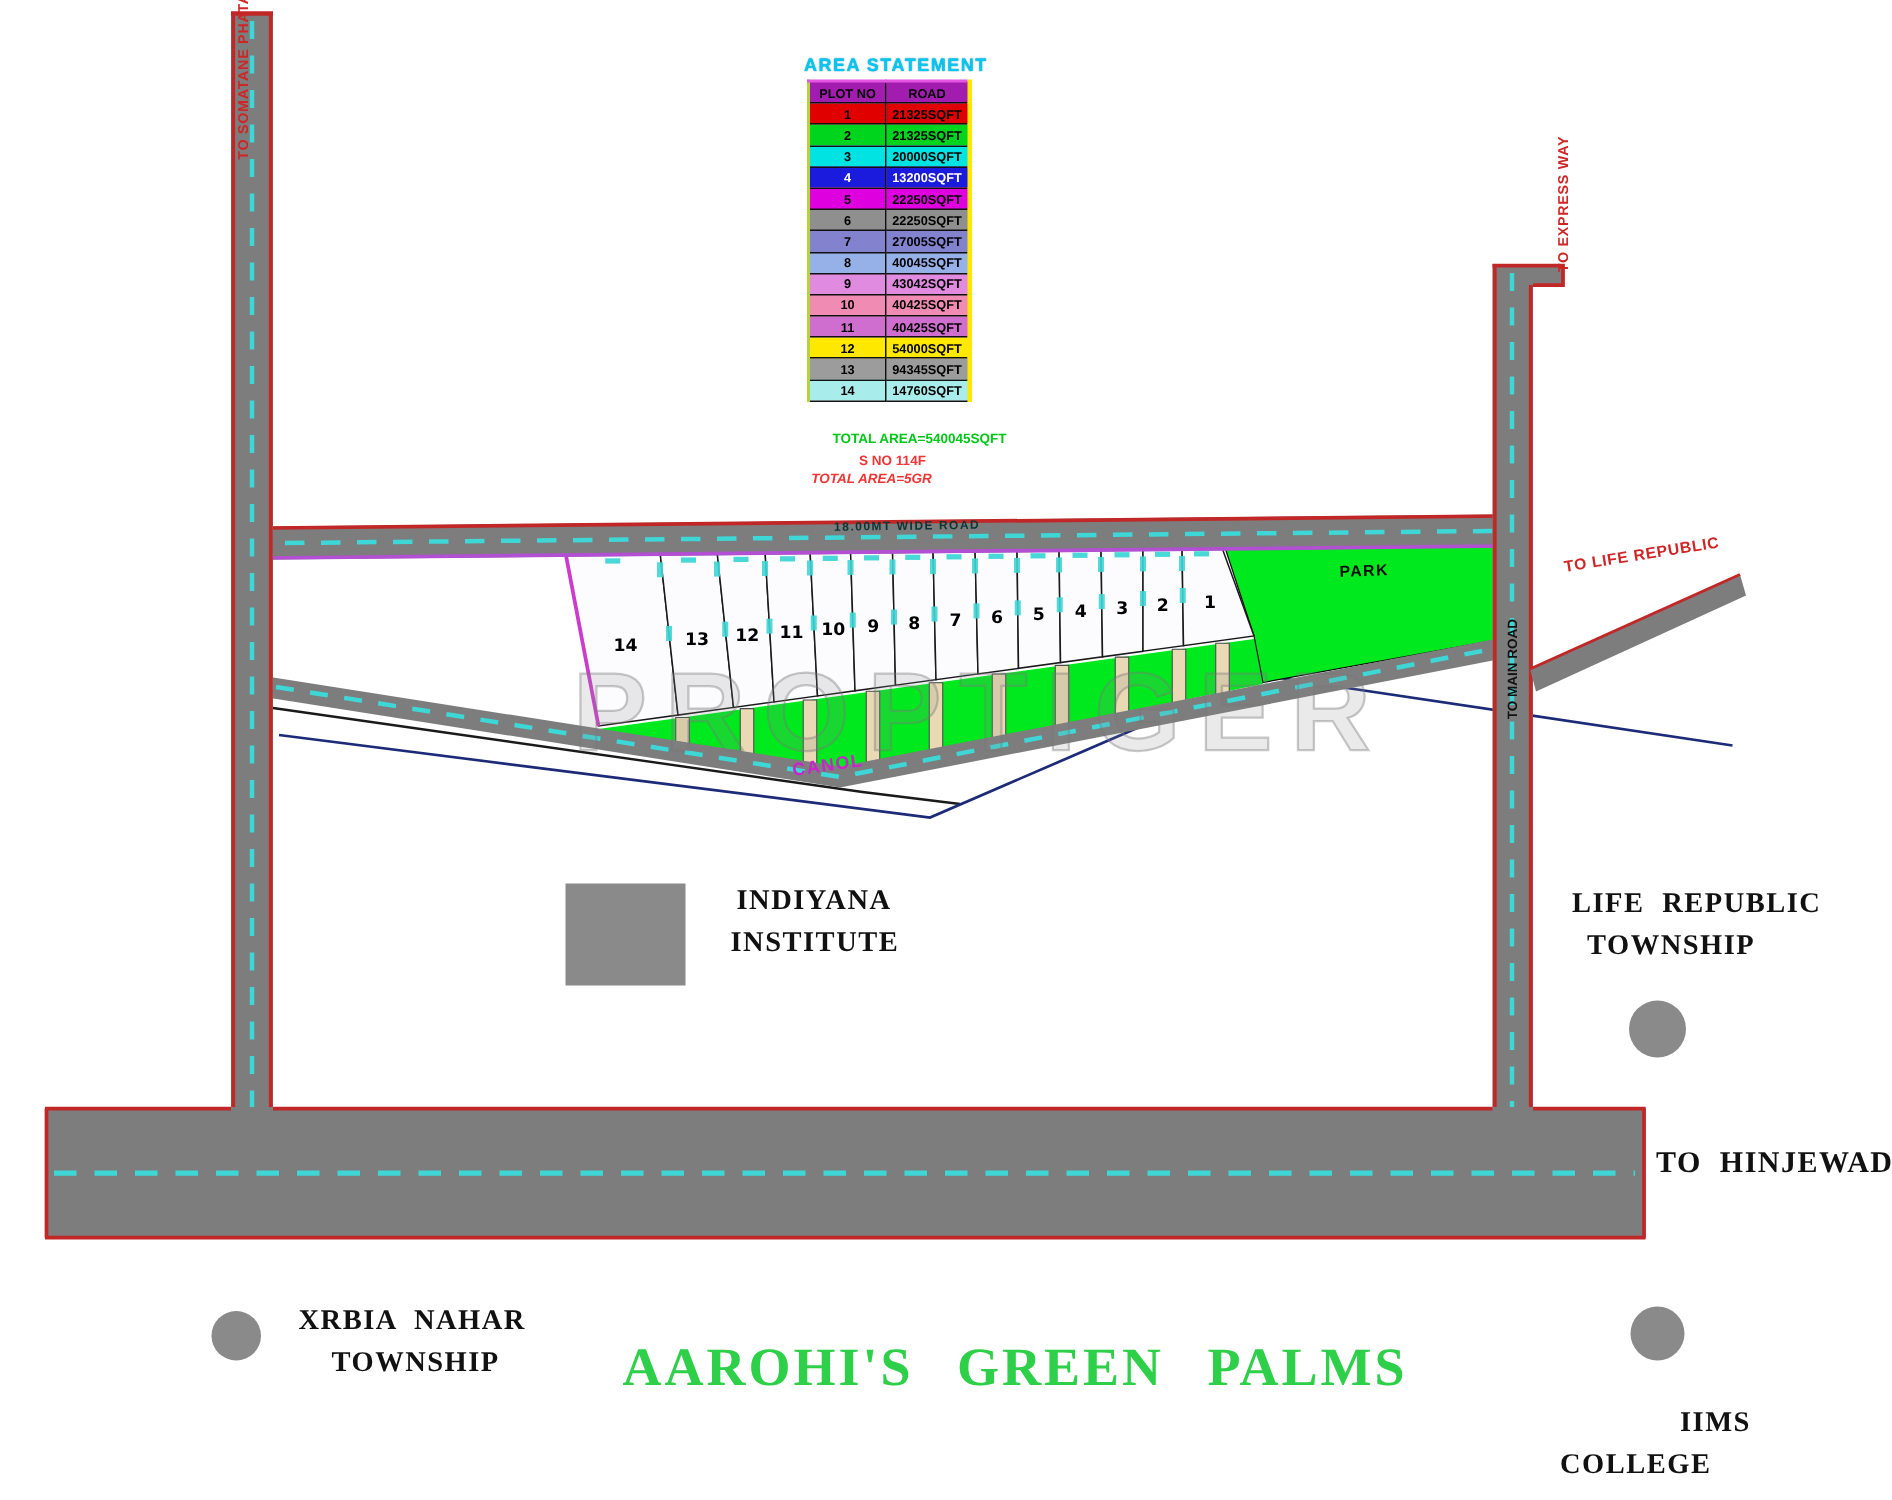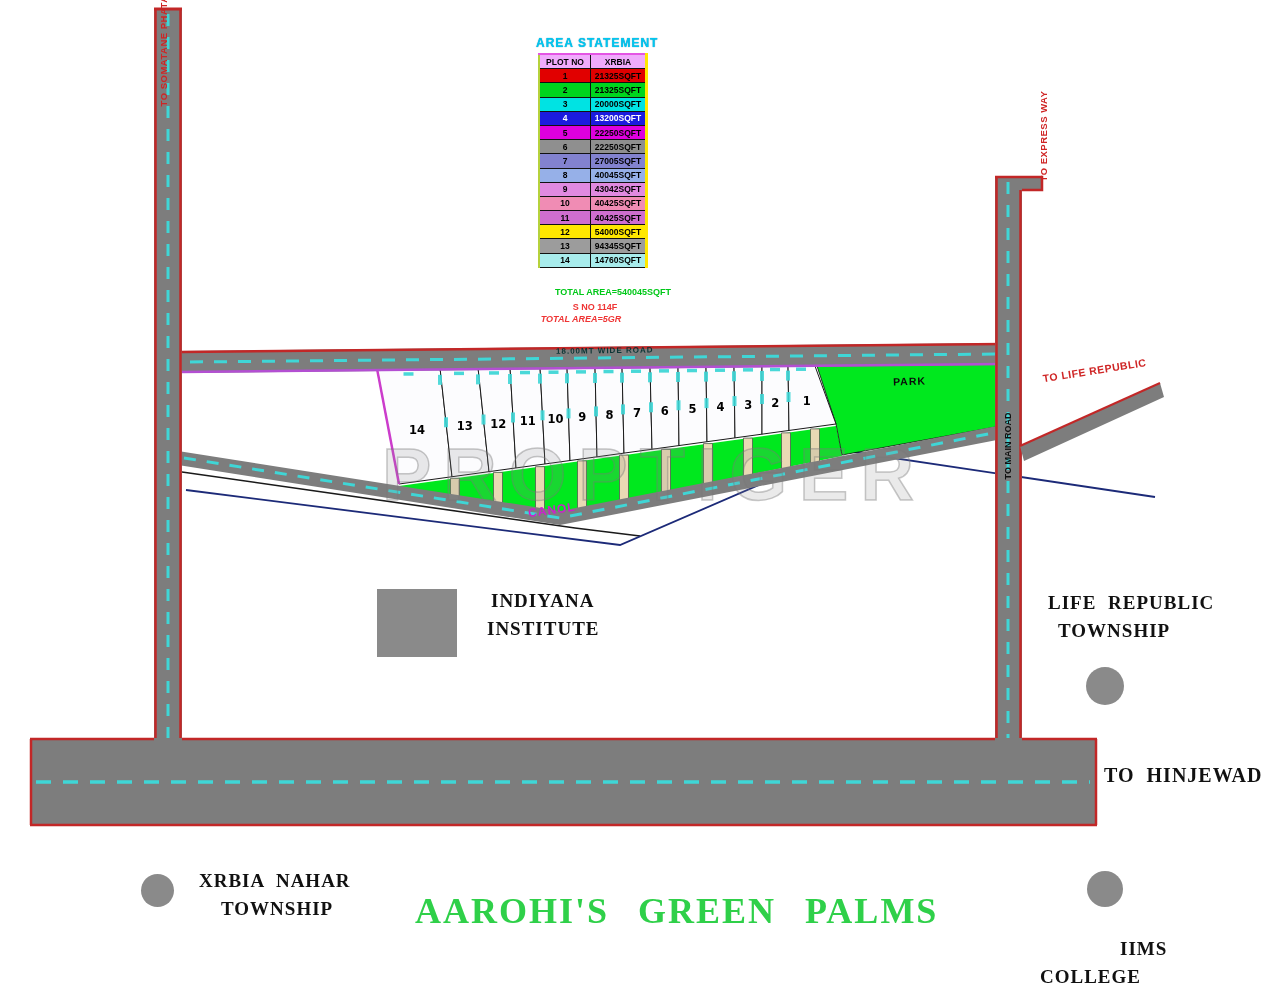--- a/index.html
+++ b/index.html
@@ -8,21 +8,21 @@
   .abs{position:absolute;}
   svg{position:absolute;left:0;top:0;}
   
   #area-box{left:536px;top:36px;width:120px;}
   #area-title{color:#00c8f0;font-weight:bold;font-size:12px;letter-spacing:1px;text-align:left;
               text-shadow:0 0 1px #0077aa;margin-bottom:3px;white-space:nowrap;}
   #area-table{border-collapse:collapse;width:110px;margin-left:2px;
               border-left:2px solid #b6d23c;border-right:3px solid #ffe800;border-top:2px solid #e455e4;}
   #area-table td,#area-table th{border:1px solid #111;font-size:8.5px;font-weight:bold;
               height:13.2px;padding:0 2px;text-align:center;white-space:nowrap;}
-  #area-table th{background:#f0abfc;color:#000;}
+  #area-table th{background:#a21caf;color:#000;}
   .tot{color:#00c818;font-weight:bold;font-size:9px;text-align:center;width:130px;white-space:nowrap;}
   .survey{color:#ef3535;font-weight:bold;font-size:9px;text-align:center;width:130px;white-space:nowrap;}
   
   .redvert{color:#cf2525;font-weight:bold;font-size:9.5px;letter-spacing:.5px;white-space:nowrap;
            transform:rotate(-90deg);transform-origin:center;text-align:center;}
   .maplbl{font-weight:bold;white-space:nowrap;}
   
   .place{font-family:"Liberation Serif",serif;font-weight:bold;font-size:19px;color:#111;
          letter-spacing:1px;word-spacing:6px;white-space:nowrap;}
   .dot{background:#8a8a8a;border-radius:50%;}
@@ -166,21 +166,21 @@
 
     <rect x="377" y="589" width="80" height="68" fill="#8a8a8a"></rect>
   </svg>
 
   <div id="area-box" class="abs">
     <div id="area-title">AREA STATEMENT</div>
     <table id="area-table">
       <thead>
           <tr id="area-head">
             <th>PLOT NO</th>
-            <th>XRBIA</th>
+            <th>ROAD</th>
           </tr>
         </thead>
       <tbody id="area-rows">
           <tr style="background: rgb(225, 0, 0);">
             <td style="color: rgb(0, 0, 0); width: 46px;">1</td>
             <td style="color: rgb(0, 0, 0);">21325SQFT</td>
           </tr>
           <tr style="background: rgb(0, 213, 30);">
             <td style="color: rgb(0, 0, 0); width: 46px;">2</td>
             <td style="color: rgb(0, 0, 0);">21325SQFT</td>

